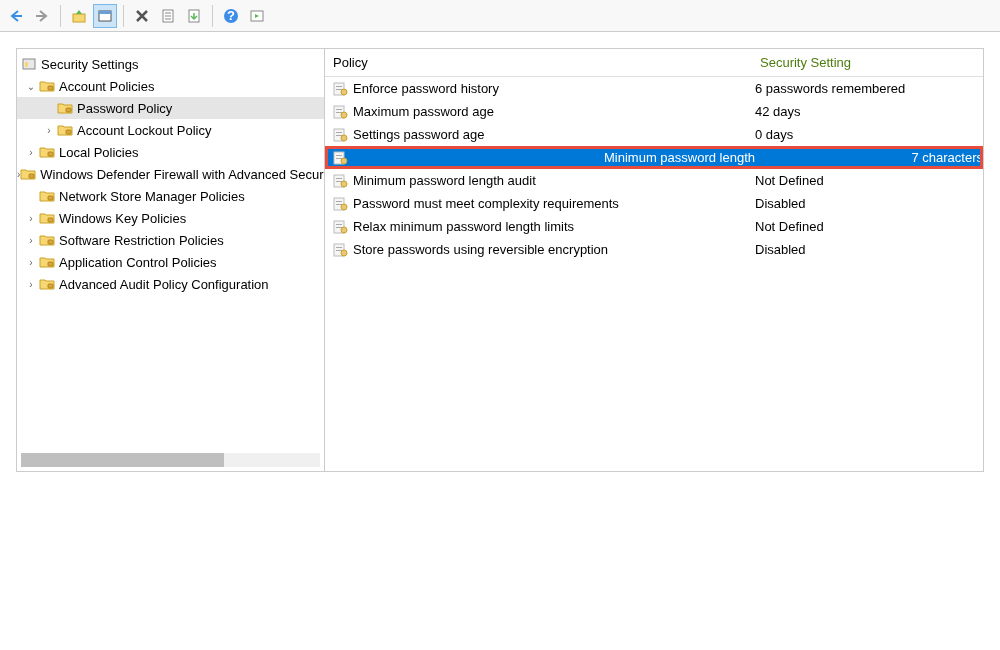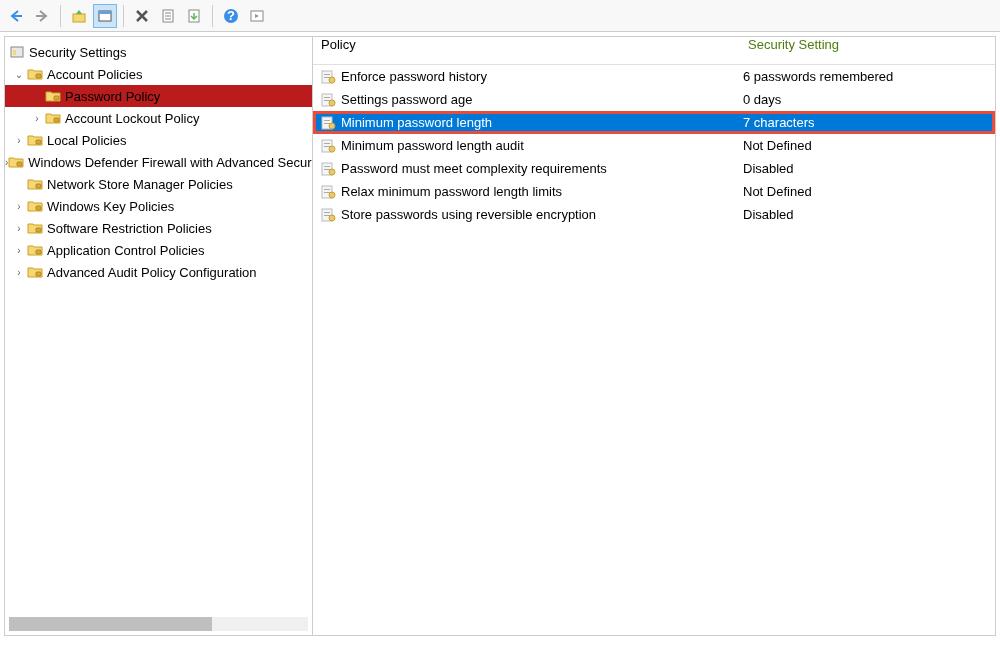--- a/index.html
+++ b/index.html
@@ -1,37 +1,37 @@
 <!DOCTYPE html>
 <html><head>
   <meta charset="utf-8">
   <style>
     * { margin: 0; padding: 0; box-sizing: border-box; font-family: 'Segoe UI', Tahoma, sans-serif; font-size: 13px; }
     body { background: #fff; width: 1000px; height: 650px; overflow: hidden; }
     .toolbar { height: 32px; border-bottom: 1px solid #ccc; display: flex; align-items: center; padding: 0 4px; gap: 2px; background: #f8f8f8; }
     .toolbar-divider { width: 1px; height: 22px; background: #ccc; margin: 0 4px; }
     .tb-btn { width: 24px; height: 24px; display: flex; align-items: center; justify-content: center; cursor: pointer; }
-    .main { display: flex; height: 600px; margin: 4px; border: 1px solid #ccc; }
+    .main { display: flex; height: 424px; margin: 16px; border: 1px solid #ccc; }
     .tree-panel { width: 308px; border-right: 1px solid #ccc; overflow: hidden; position: relative; }
     .tree-content { padding: 4px 0; overflow-x: hidden; }
     .tree-item { display: flex; align-items: center; height: 22px; cursor: pointer; white-space: nowrap; }
-    .tree-item.selected { background: #b91c1c; }
+    .tree-item.selected { background: #e5e5e5; }
     .expand-arrow { width: 16px; height: 16px; display: flex; align-items: center; justify-content: center; color: #666; font-size: 10px; }
     .tree-spacer { display: inline-block; }
     .tree-label { padding-left: 4px; color: #000; }
     .folder-icon { width: 16px; height: 14px; display: flex; align-items: center; justify-content: center; }
     .hscroll { position: absolute; bottom: 4px; left: 4px; right: 4px; height: 14px; background: #f0f0f0; }
     .hscroll-thumb { width: 68%; height: 100%; background: #bfbfbf; }
     .list-panel { flex: 1; display: flex; flex-direction: column; overflow: hidden; }
-    .list-header { display: flex; height: 28px; border-bottom: 1px solid #e0e0e0; }
+    .list-header { display: flex; height: 28px; border-bottom: 1px solid #e0e0e0; align-items: center; }
     .col-policy { width: 430px; padding-left: 8px; color: #000; }
     .col-setting { flex: 1; padding-left: 4px; color: #4d7c0f; border-left: 1px solid transparent; }
     .list-body { flex: 1; overflow: auto; }
     .policy-row { display: flex; align-items: center; height: 23px; cursor: pointer; overflow: hidden; }
-    .policy-row.selected { background: #0078d7; color: #fff; }
+    .policy-row.selected { background: #0078d7; color: #fff; text-align: right; }
     .policy-row.highlighted { outline: 3px solid #e74c3c; outline-offset: -3px; }
     .row-icon { width: 18px; height: 18px; margin-left: 6px; margin-right: 4px; display: flex; align-items: center; justify-content: center; flex-shrink: 0; }
     .row-policy { width: 402px; }
     .row-setting { flex: 1; }
   </style>
 </head>
 <body>
 
 <div class="toolbar">
   <div class="tb-btn">
@@ -245,20 +245,32 @@
         </div>
         <div class="policy-row">
           <span class="row-icon">
             <svg width="16" height="16">
               <rect x="2" y="2" width="10" height="12" fill="#f5f5f5" stroke="#bbb"></rect>
               <rect x="4" y="5" width="6" height="1" fill="#aaa"></rect>
               <rect x="4" y="8" width="6" height="1" fill="#aaa"></rect>
               <circle cx="12" cy="11" r="3" fill="#e8c878" stroke="#c9a227"></circle>
             </svg>
           </span>
+          <span class="row-policy">Maximum password age</span>
+          <span class="row-setting">42 days</span>
+        </div>
+        <div class="policy-row">
+          <span class="row-icon">
+            <svg width="16" height="16">
+              <rect x="2" y="2" width="10" height="12" fill="#f5f5f5" stroke="#bbb"></rect>
+              <rect x="4" y="5" width="6" height="1" fill="#aaa"></rect>
+              <rect x="4" y="8" width="6" height="1" fill="#aaa"></rect>
+              <circle cx="12" cy="11" r="3" fill="#e8c878" stroke="#c9a227"></circle>
+            </svg>
+          </span>
           <span class="row-policy">Settings password age</span>
           <span class="row-setting">0 days</span>
         </div>
         <div class="policy-row selected highlighted">
           <span class="row-icon">
             <svg width="16" height="16">
               <rect x="2" y="2" width="10" height="12" fill="#f5f5f5" stroke="#bbb"></rect>
               <rect x="4" y="5" width="6" height="1" fill="#aaa"></rect>
               <rect x="4" y="8" width="6" height="1" fill="#aaa"></rect>
               <circle cx="12" cy="11" r="3" fill="#e8c878" stroke="#c9a227"></circle>

